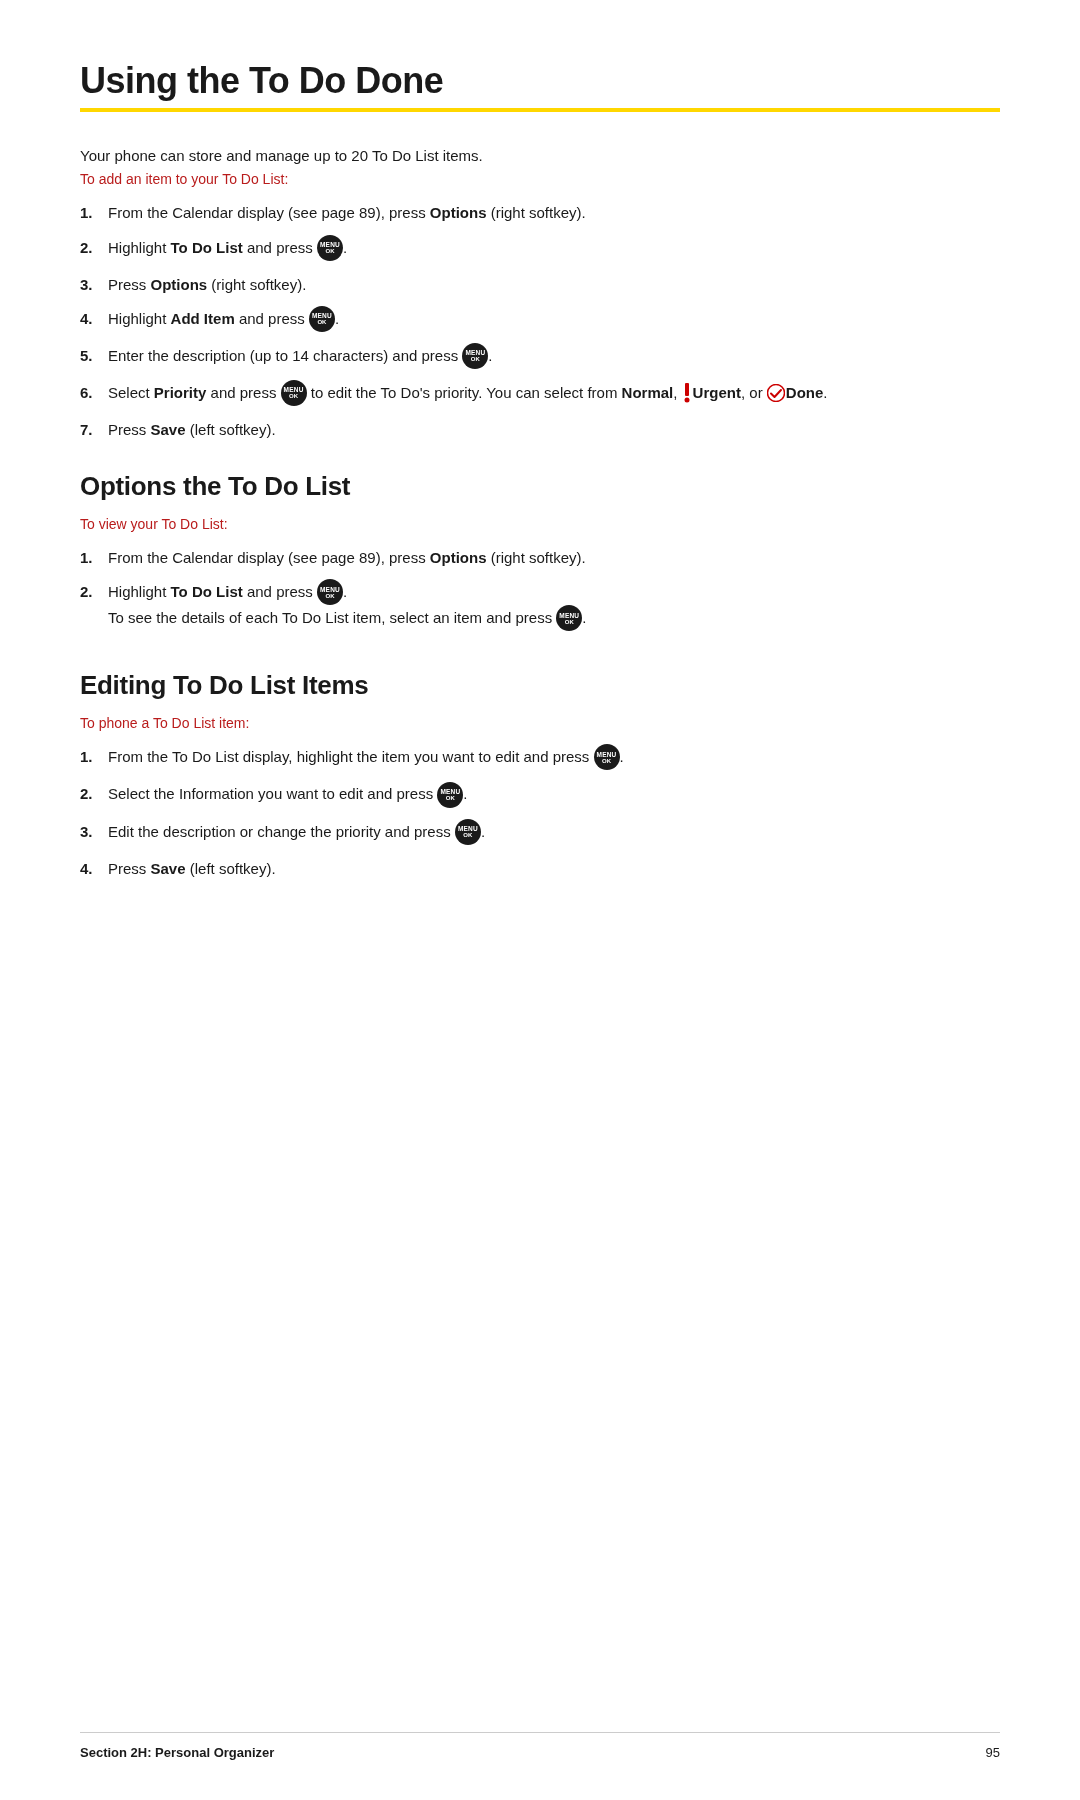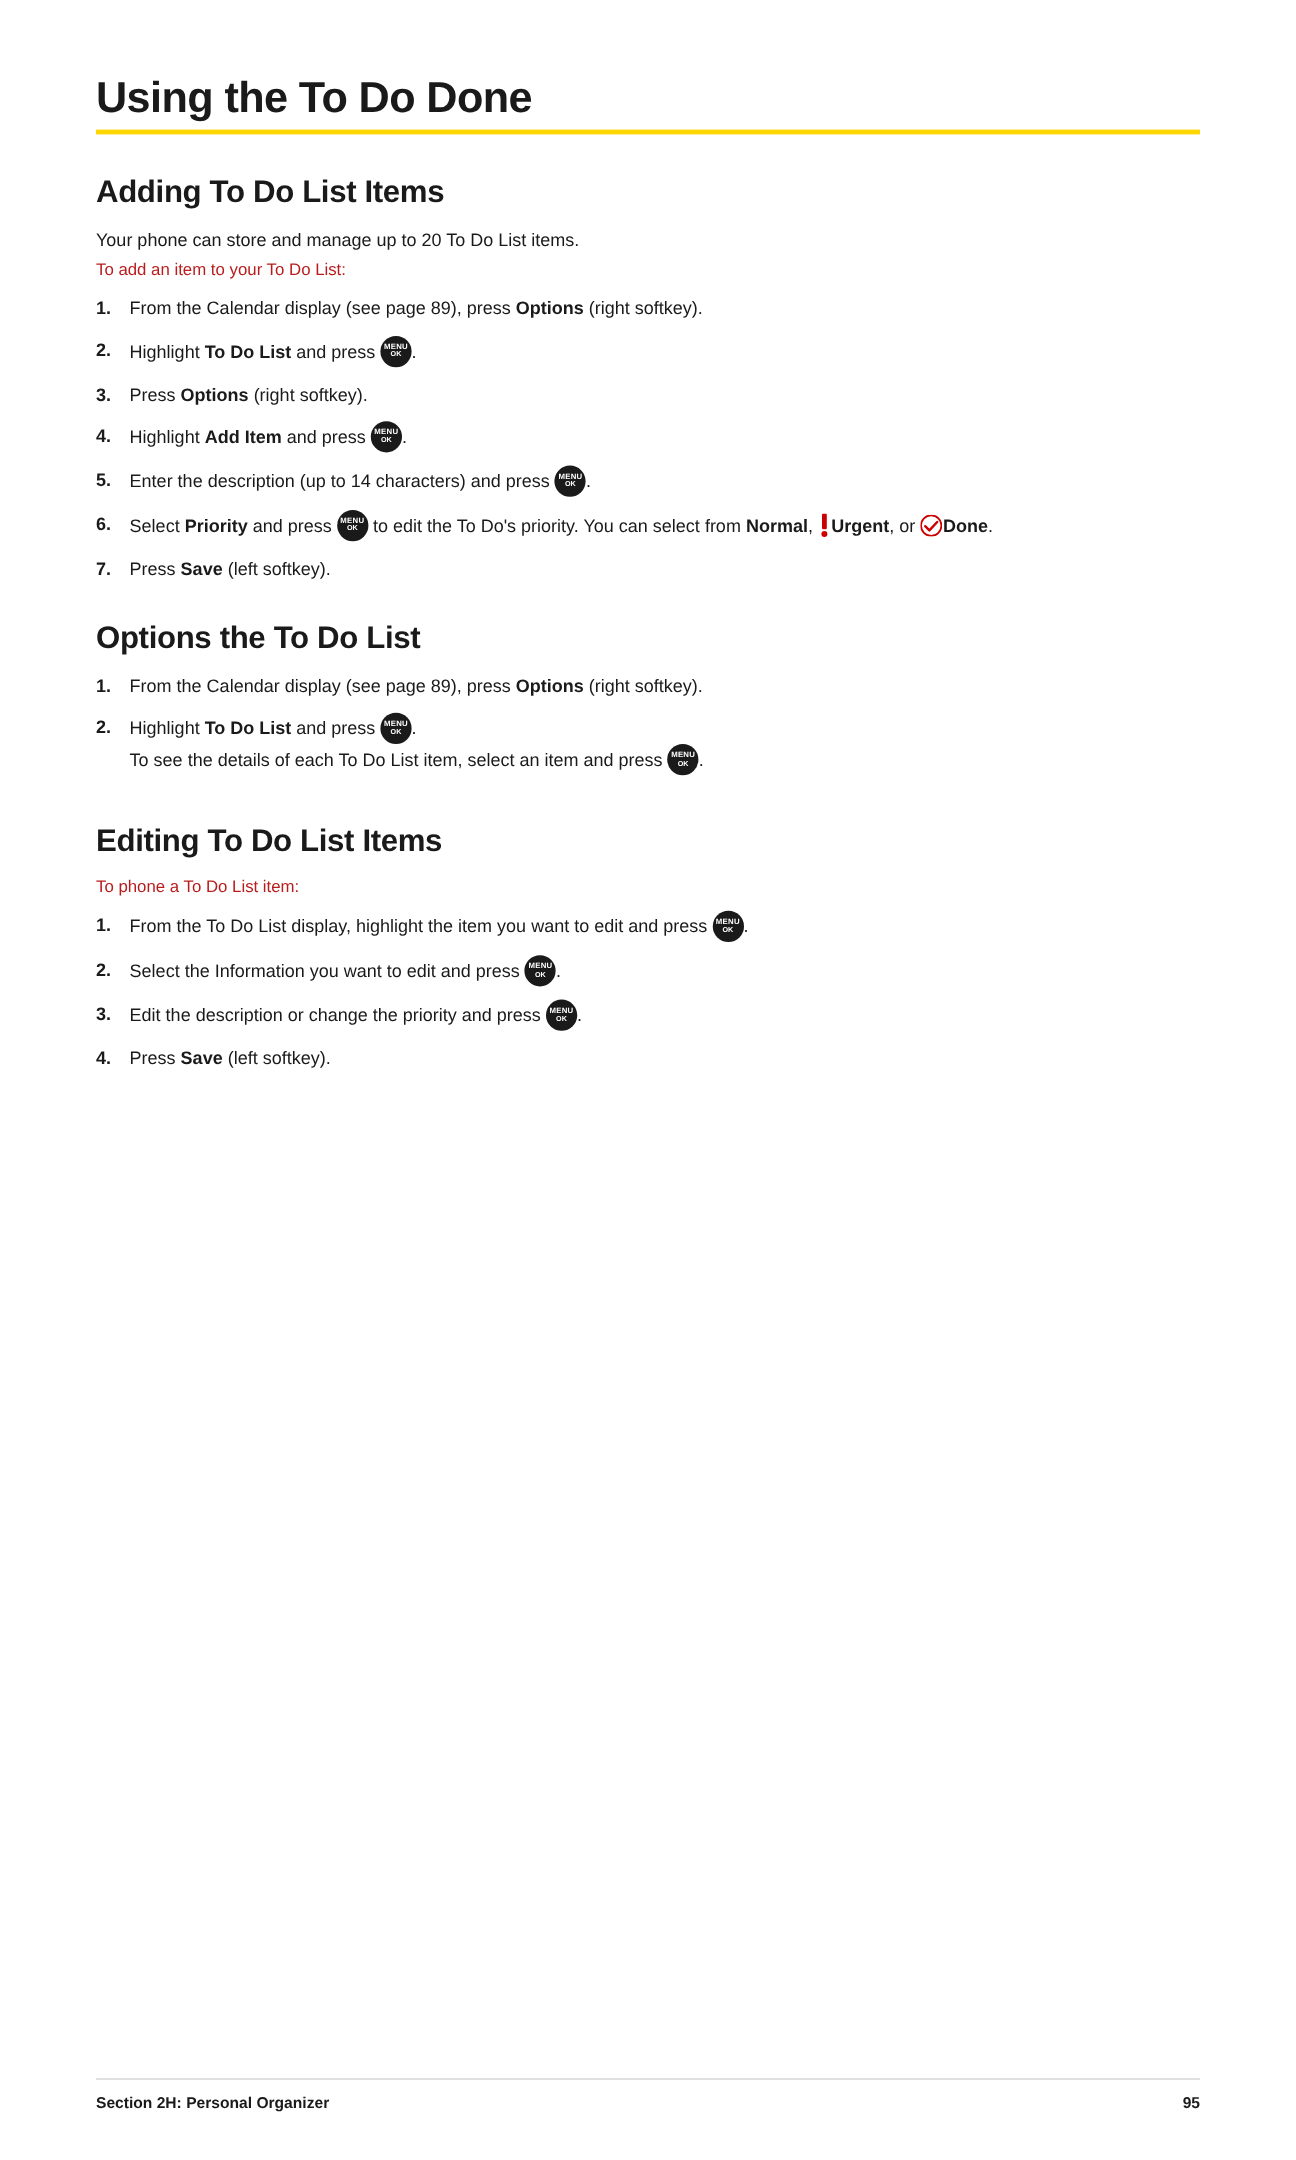--- a/index.html
+++ b/index.html
@@ -136,39 +136,38 @@
     }
 
     .footer-left {
       font-size: 13px;
       font-weight: 700;
       color: #1a1a1a;
     }
 
     .footer-right {
       font-size: 13px;
-      font-weight: 700;
+      font-weight: 400;
       color: #1a1a1a;
     }
 
     .nested-step {
       margin-left: 28px;
       font-size: 15px;
       line-height: 1.55;
       margin-bottom: 8px;
     }
   </style>
 </head>
 <body>
 
 <h1 class="page-title">Using the To Do Done</h1>
 <div class="title-underline"></div>
 
 <section>
-  <h2 class="section-title">Adding To Do List Items</h2>
   <p class="section-intro">Your phone can store and manage up to 20 To Do List items.</p>
   <p class="subsection-label">To add an item to your To Do List:</p>
 
   <ol class="steps-list">
     <li>
       <span class="step-num">1.</span>
       <span class="step-content">
         From the Calendar display (see page 89), press <strong>Options</strong> (right softkey).
       </span>
     </li>
@@ -243,20 +242,21 @@
       <span class="step-num">7.</span>
       <span class="step-content">
         Press <strong>Save</strong> (left softkey).
       </span>
     </li>
   </ol>
 </section>
 
 <section>
   <h2 class="section-title">Options the To Do List</h2>
+  <p class="subsection-label">To view your To Do List:</p>
 
   <ol class="steps-list">
     <li>
       <span class="step-num">1.</span>
       <span class="step-content">
         From the Calendar display (see page 89), press <strong>Options</strong> (right softkey).
       </span>
     </li>
     <li style="flex-direction:column; align-items:flex-start;">
       <div style="display:flex;align-items:flex-start;">

